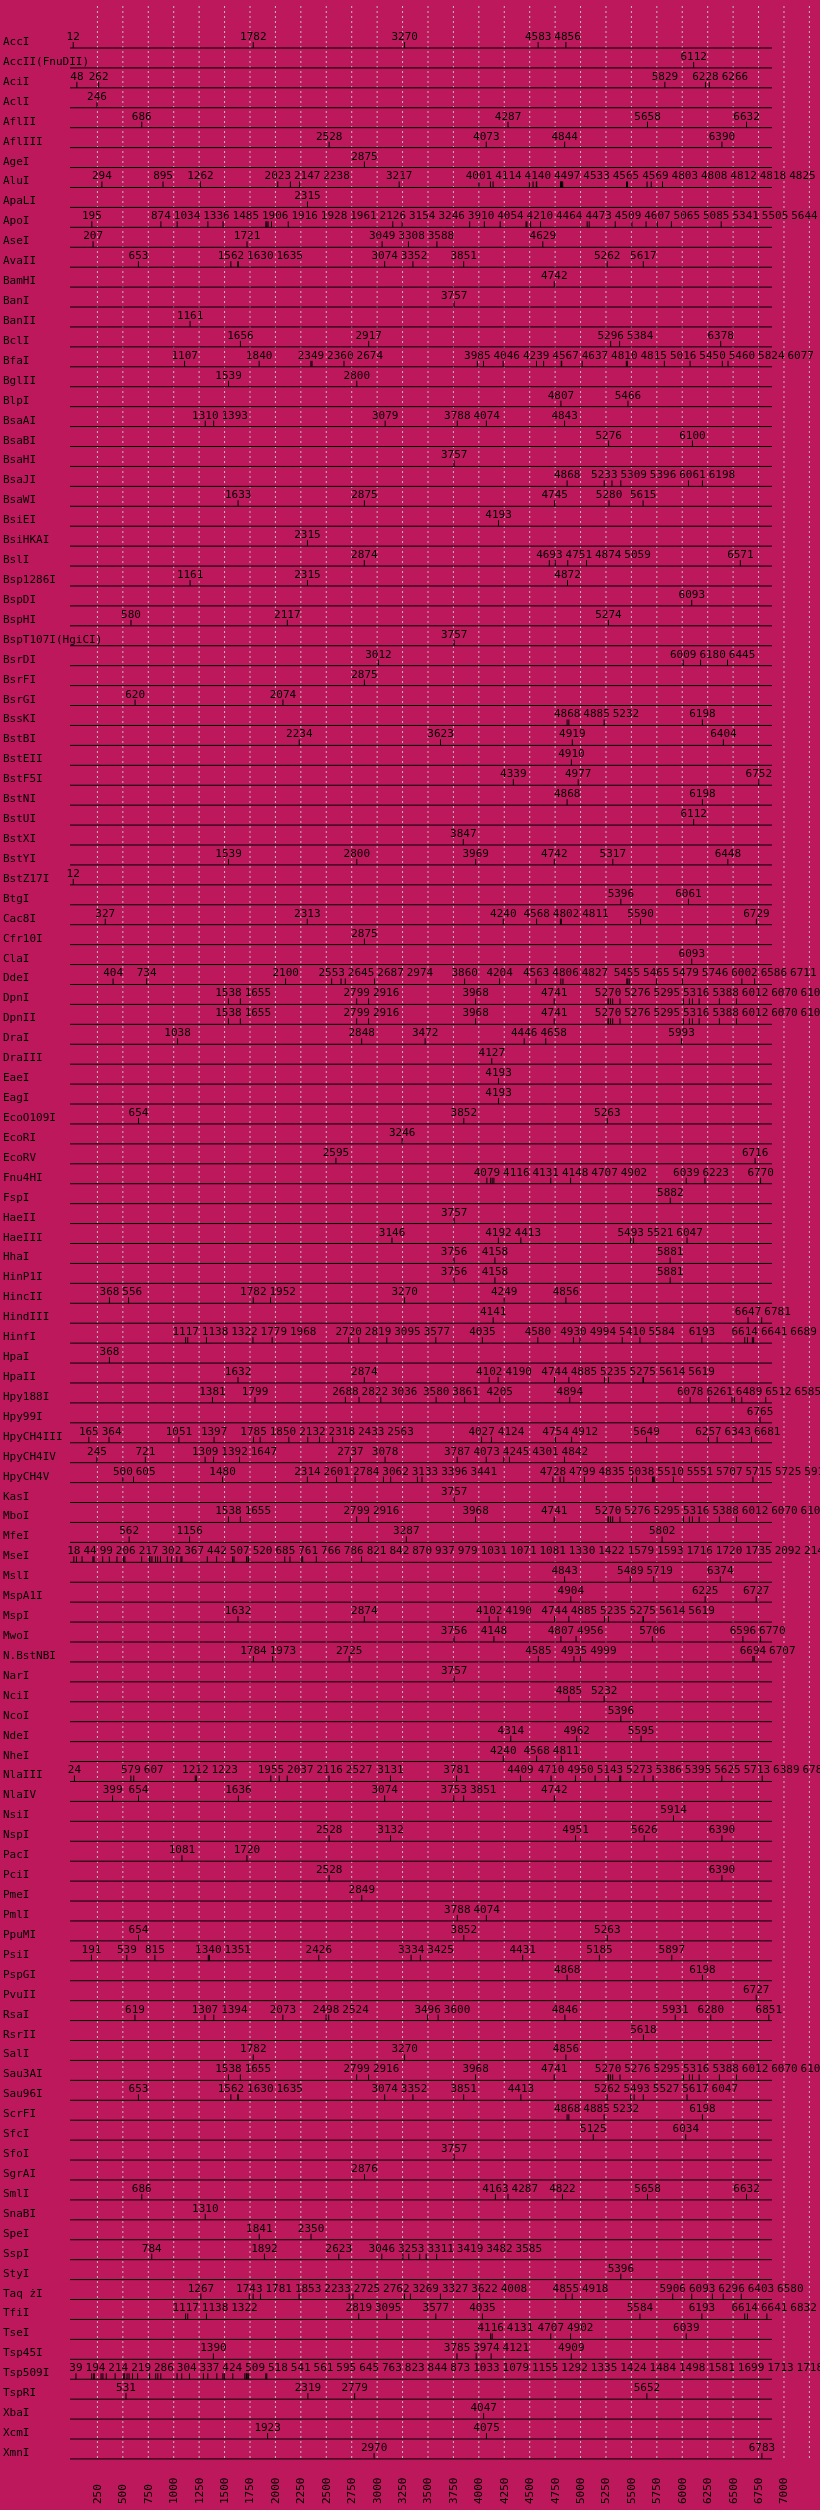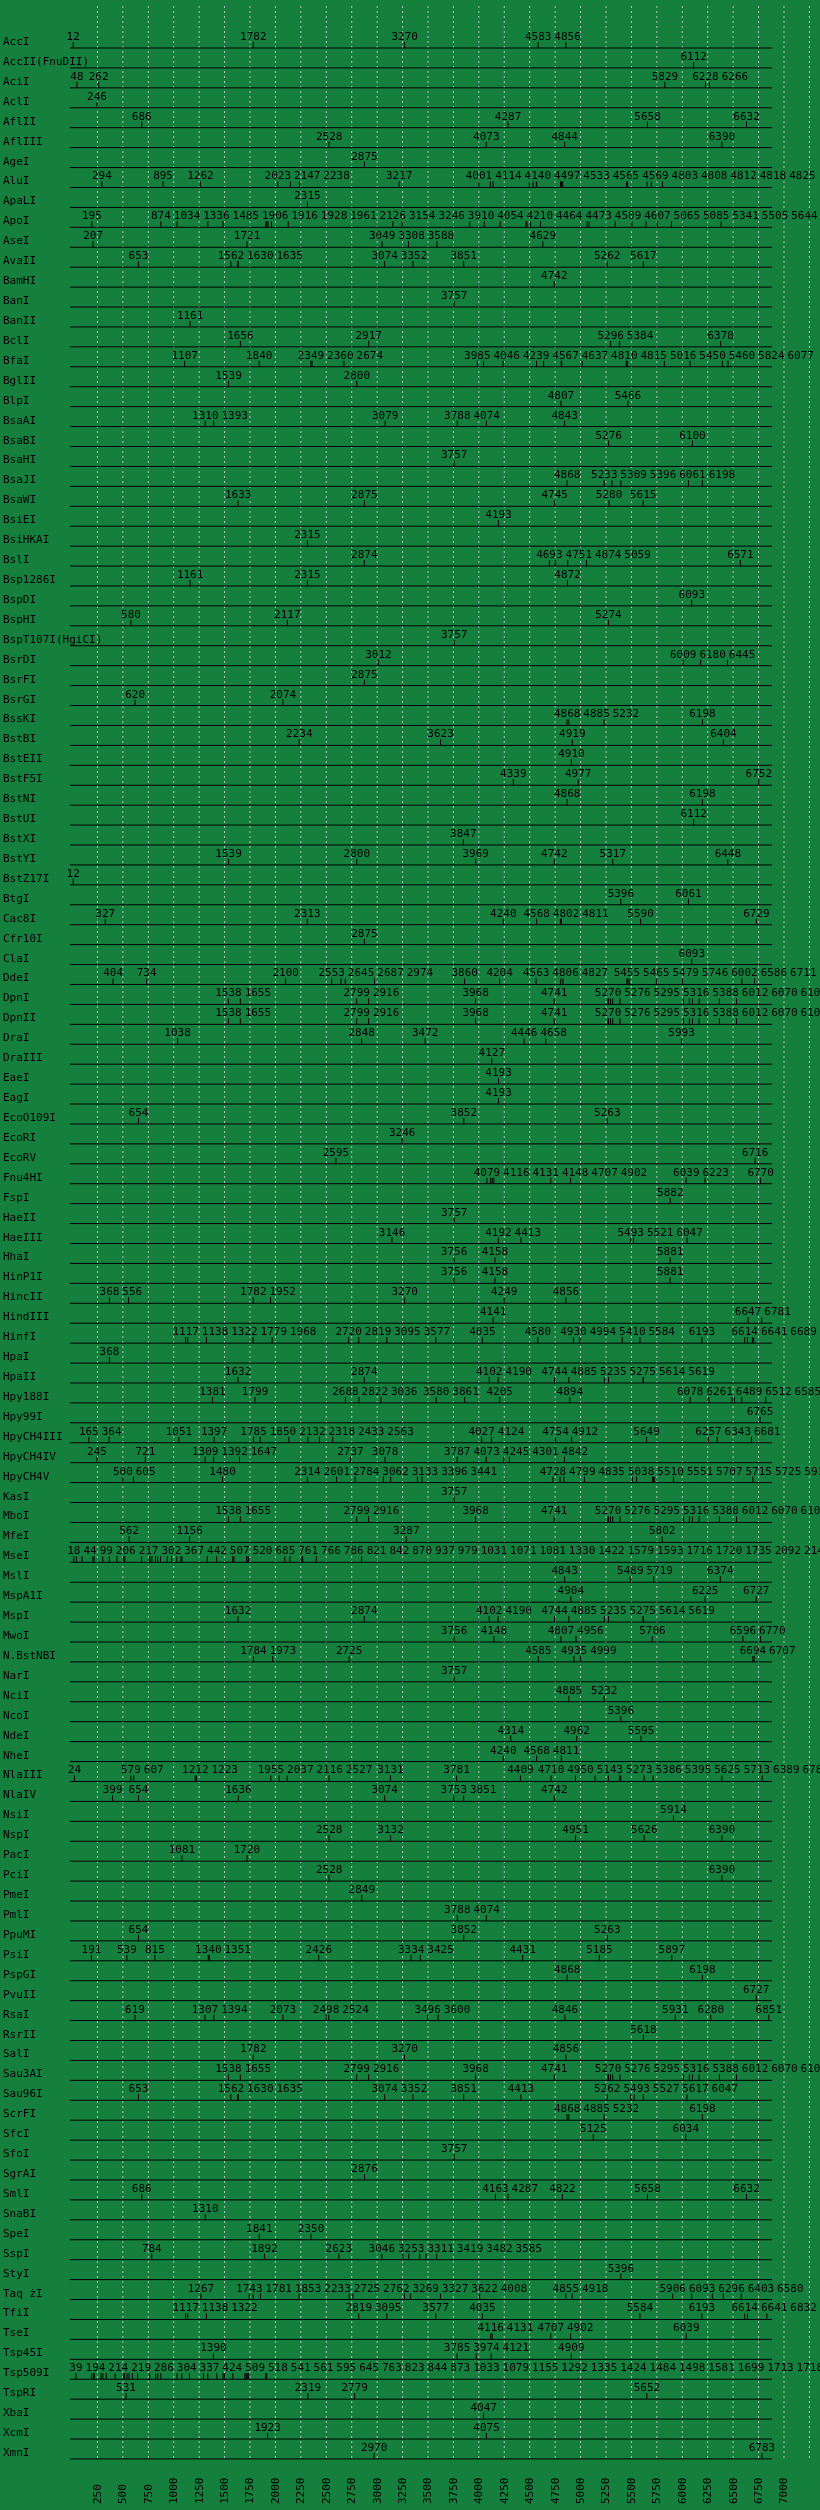--- a/index.html
+++ b/index.html
@@ -1,18 +1,18 @@
 <!DOCTYPE html>
 <html><head>
 <meta charset="utf-8">
 <style>
   html, body { margin:0; padding:0; background:#ffffff; }
   body { width:820px; height:2510px; overflow:hidden;
          font-family:"DejaVu Sans Mono", monospace; }
-  #map-wrap { position:relative; width:820px; height:2510px; background:#15803d;text-decoration:underline; }
+  #map-wrap { position:relative; width:820px; height:2510px; background:#be185d;text-decoration:underline; }
   svg text { fill:#000000; }
 </style>
 </head>
 <body>
 
 <div id="map-wrap">
   <svg id="map-svg" width="820" height="2510" viewBox="0 0 820 2510" xmlns="http://www.w3.org/2000/svg">
       <g>
         <line x1="97.4275" y1="6" x2="97.4275" y2="2461" stroke="#bdbdbd" stroke-width="1" stroke-dasharray="2,3"></line>
         <line x1="122.85499999999999" y1="6" x2="122.85499999999999" y2="2461" stroke="#bdbdbd" stroke-width="1" stroke-dasharray="2,3"></line>

